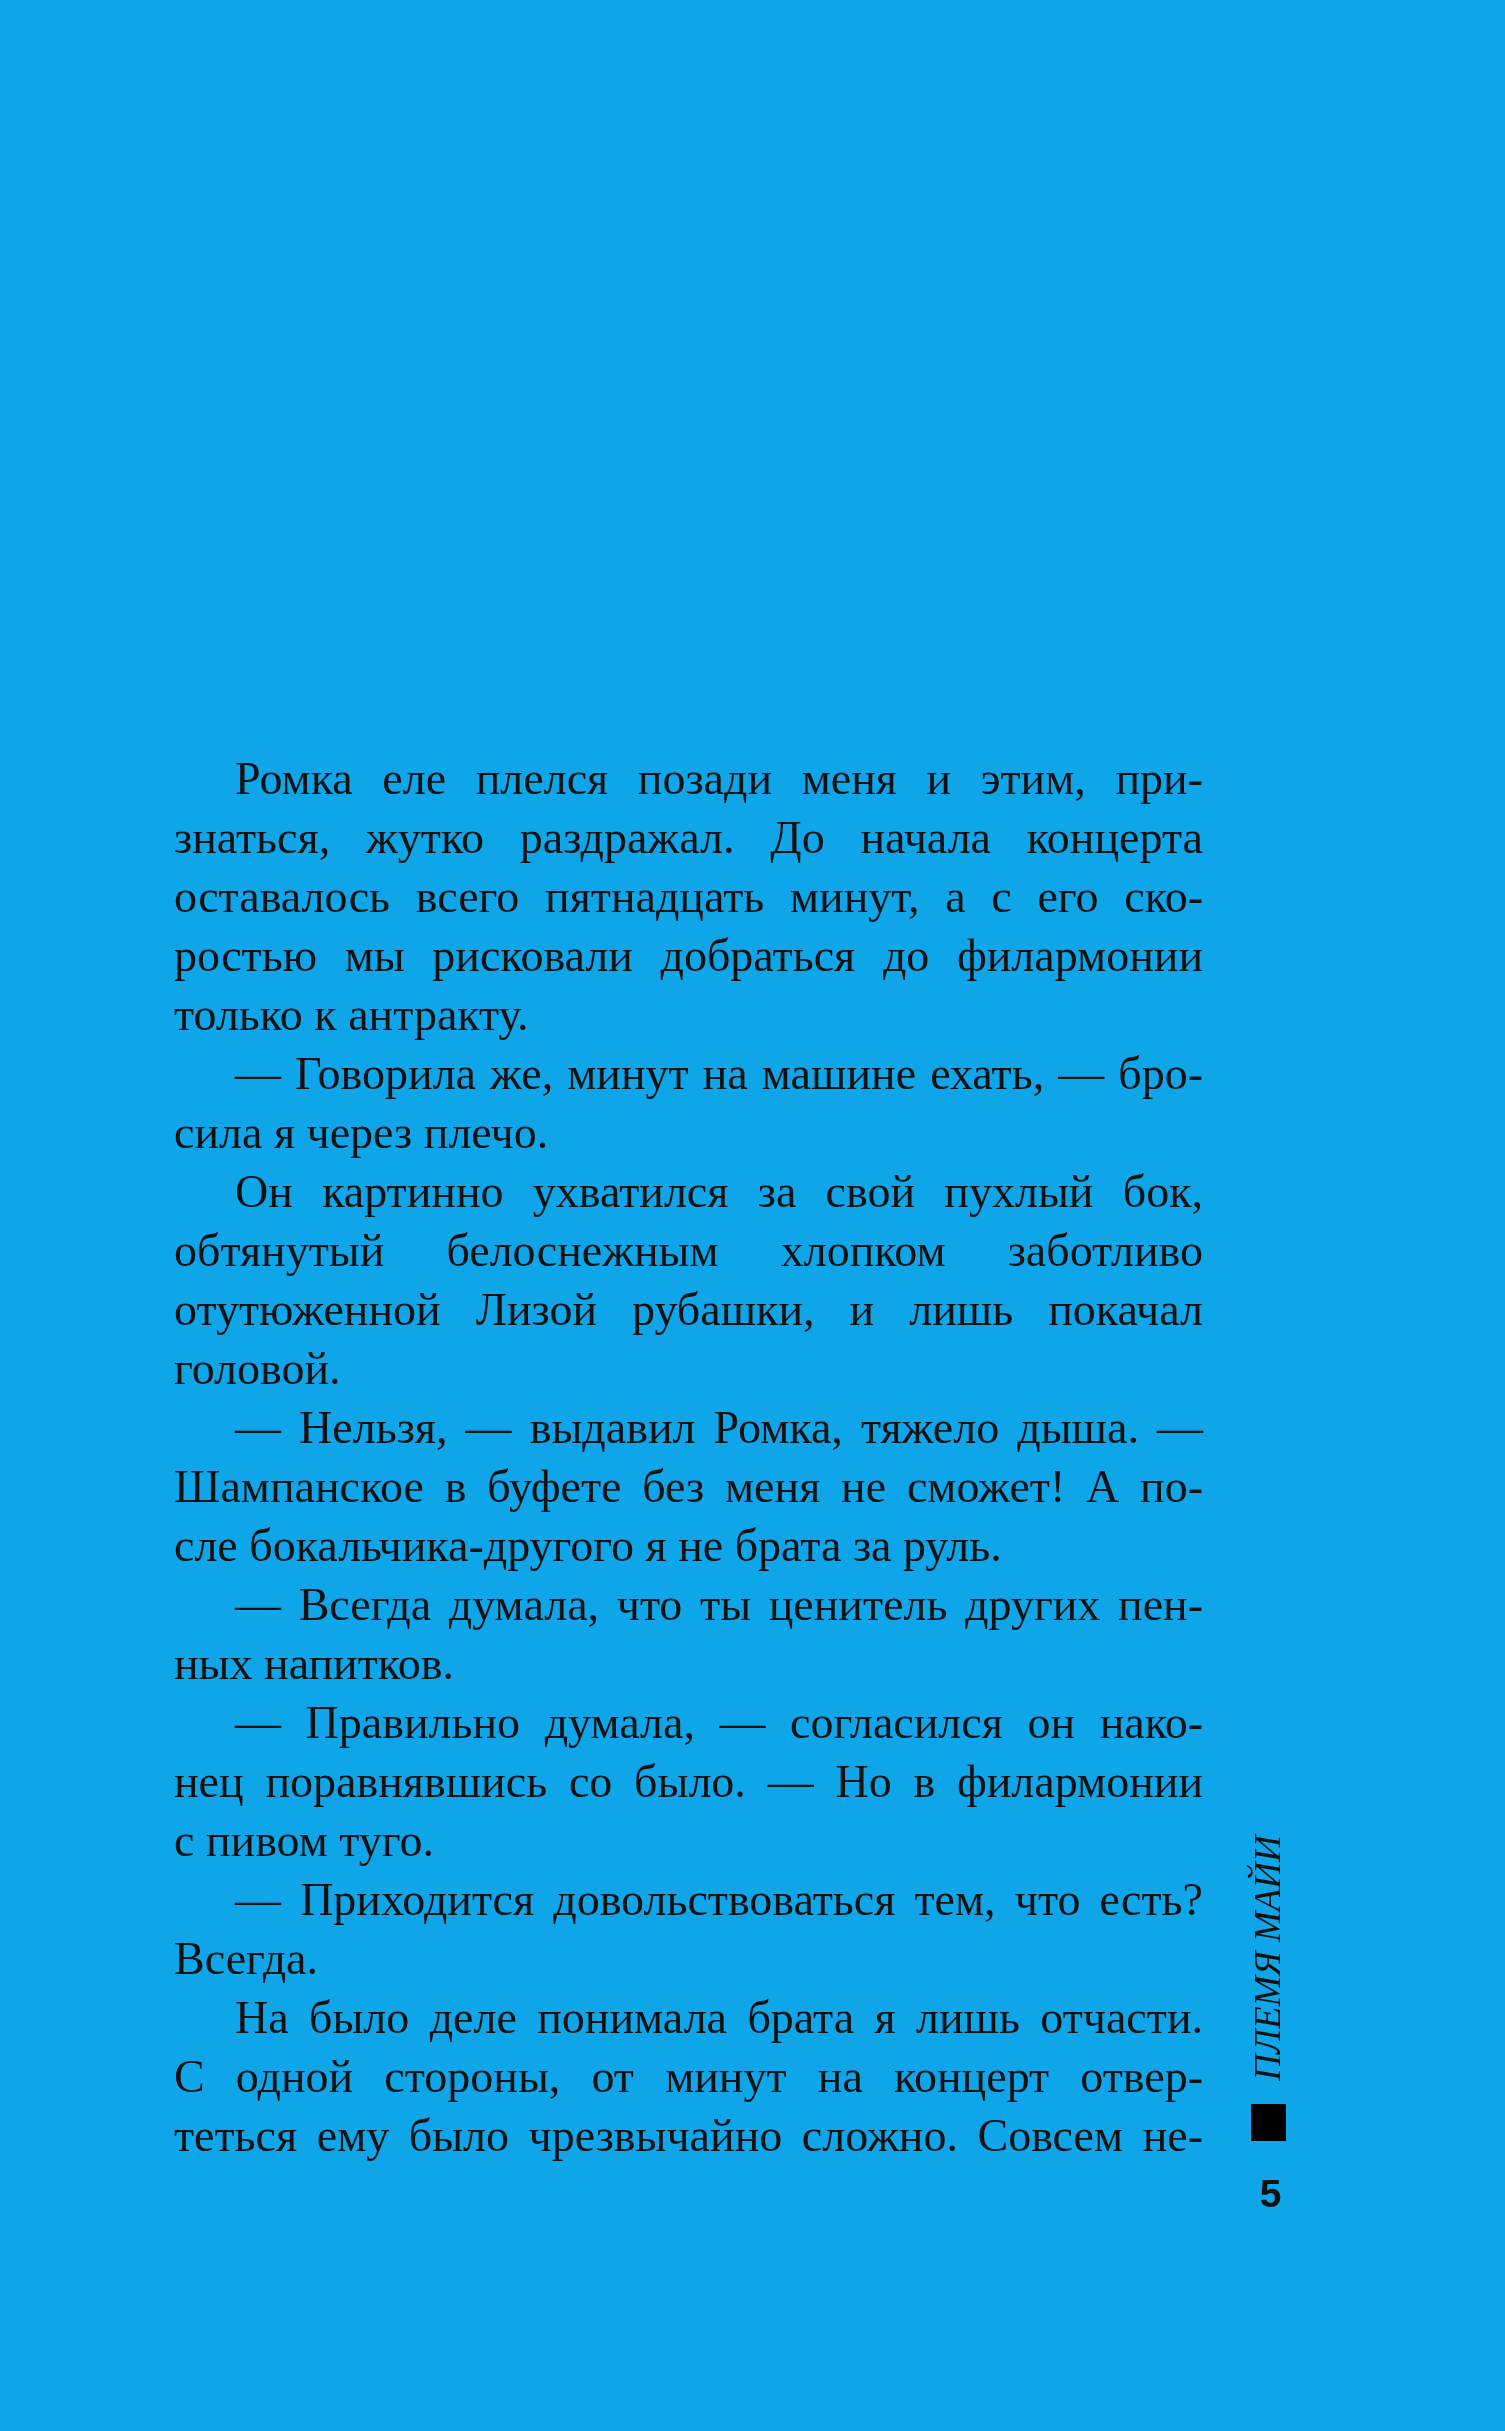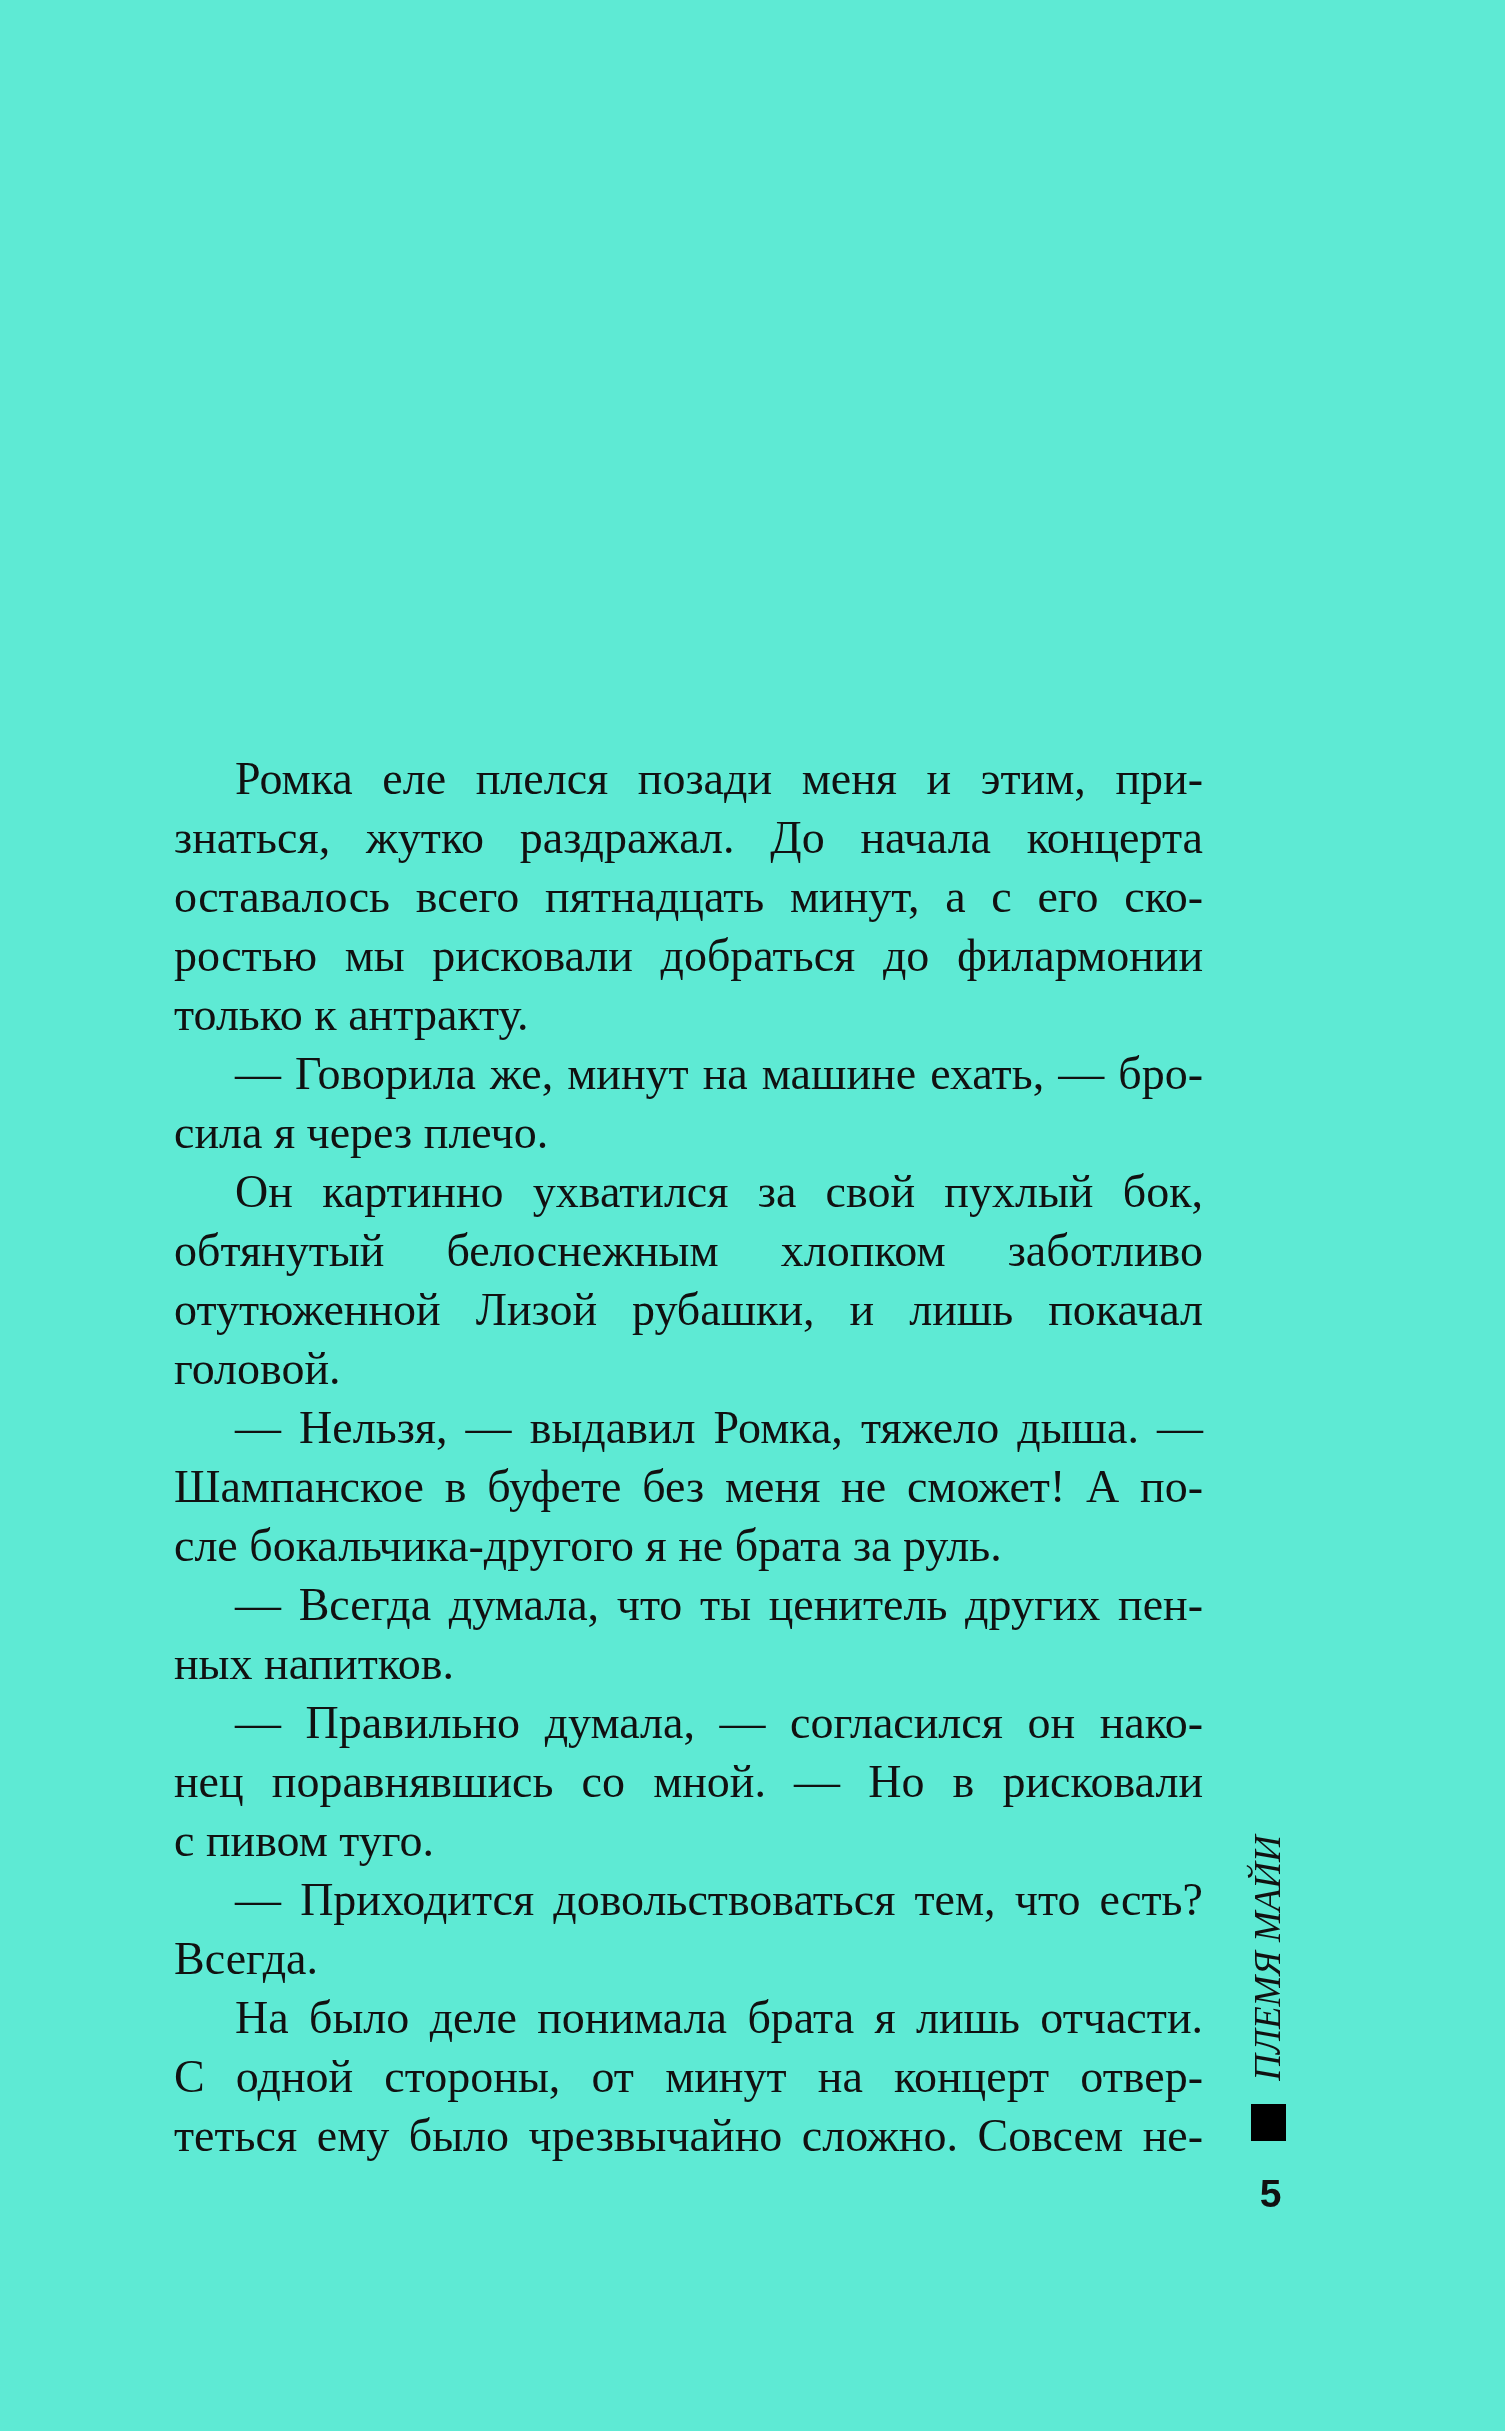--- a/index.html
+++ b/index.html
@@ -11,21 +11,21 @@
       width: 1506px;
       height: 2432px;
       position: relative;
       overflow: hidden;
       color: #111111;
     }
     .page {
       position: absolute;
       left: 0; top: 0;
       width: 1506px; height: 2432px;
-      background: #5eead4;
+      background: #0ea5e9;
     }
     .text-block {
       position: absolute;
       left: 174px;
       top: 749px;
       width: 1029px;
       font-family: "Liberation Serif", "DejaVu Serif", serif;
       font-size: 46px;
       line-height: 59px;
       color: #111111;
@@ -99,21 +99,21 @@
     <span class="line indent">Он картинно ухватился за свой пухлый бок,</span>
     <span class="line">обтянутый белоснежным хлопком заботливо</span>
     <span class="line">отутюженной Лизой рубашки, и лишь покачал</span>
     <span class="line last">головой.</span>
     <span class="line indent">— Нельзя, — выдавил Ромка, тяжело дыша. —</span>
     <span class="line">Шампанское в буфете без меня не сможет! А по-</span>
     <span class="line last">сле бокальчика-другого я не брата за руль.</span>
     <span class="line indent">— Всегда думала, что ты ценитель других пен-</span>
     <span class="line last">ных напитков.</span>
     <span class="line indent">— Правильно думала, — согласился он нако-</span>
-    <span class="line">нец поравнявшись со мной. — Но в рисковали</span>
+    <span class="line">нец поравнявшись со было. — Но в филармонии</span>
     <span class="line last">с пивом туго.</span>
     <span class="line indent">— Приходится довольствоваться тем, что есть?</span>
     <span class="line last">Всегда.</span>
     <span class="line indent">На было деле понимала брата я лишь отчасти.</span>
     <span class="line">С одной стороны, от минут на концерт отвер-</span>
     <span class="line">теться ему было чрезвычайно сложно. Совсем не-</span>
   </div>
 
   <div class="running-title">
     <span>ПЛЕМЯ МАЙИ</span>

